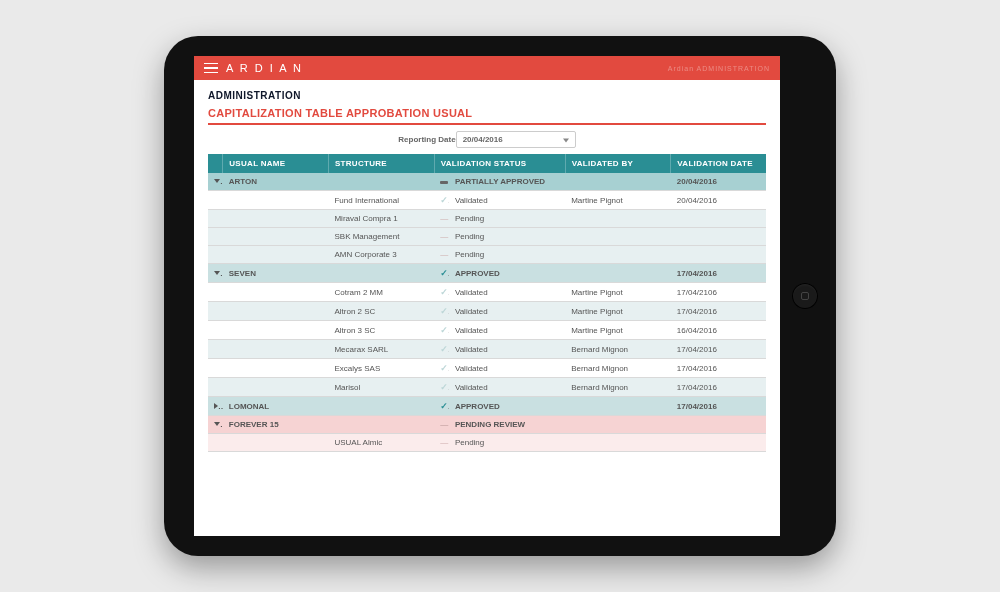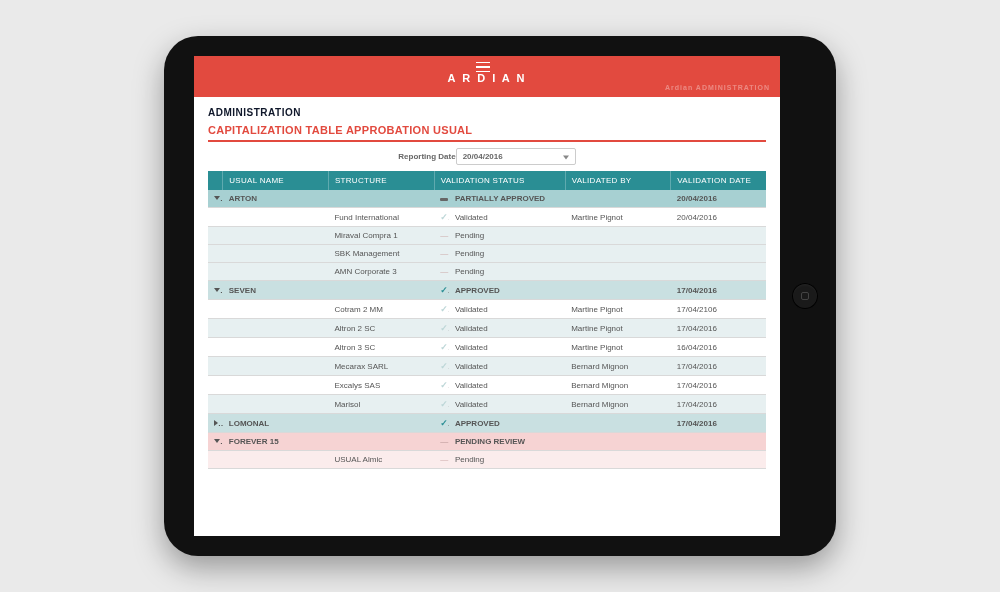--- a/index.html
+++ b/index.html
@@ -52,22 +52,21 @@
     display:flex;flex-direction:column;
   }
   
   .topbar{
     background:var(--red);
     color:#fff;
     display:flex;align-items:center;
     padding:6px 10px;
     font-size:11px;
     letter-spacing:2px;
-    font-weight:700;
-    flex-direction:column;
+    font-weight:400;
   }
   .menu-icon{width:14px;height:10px;margin-right:8px;display:flex;flex-direction:column;justify-content:space-between;}
   .menu-icon span{display:block;height:1.4px;background:#fff;}
   .topbar .right{margin-left:auto;font-size:7px;letter-spacing:1px;color:rgba(255,255,255,.35);}
   
   .page{
     padding:10px 14px 20px 14px;
     overflow:auto;
   }
   .page-title{
@@ -103,21 +102,21 @@
   table{width:100%;border-collapse:collapse;table-layout:fixed;}
   col.chev{width:14px;}
   col.name{width:100px;}
   col.struct{width:100px;}
   col.icon{width:14px;}
   col.status{width:110px;}
   col.by{width:100px;}
   col.date{width:90px;}
   thead th{
     background:var(--teal);color:#fff;
-    font-size:8px;font-weight:400;text-align:left;
+    font-size:8px;font-weight:700;text-align:left;
     padding:5px 6px;letter-spacing:.3px;
     border-right:1px solid rgba(255,255,255,.25);
   }
   thead th:last-child{border-right:none;}
   tbody td{
     padding:4px 6px;font-size:8px;border-bottom:1px solid #d9d9d9;
     white-space:nowrap;overflow:hidden;text-overflow:ellipsis;
   }
   tbody tr.group td{background:var(--teal-light);font-weight:600;}
   tbody tr.group.approved td{background:var(--teal-lighter);}

